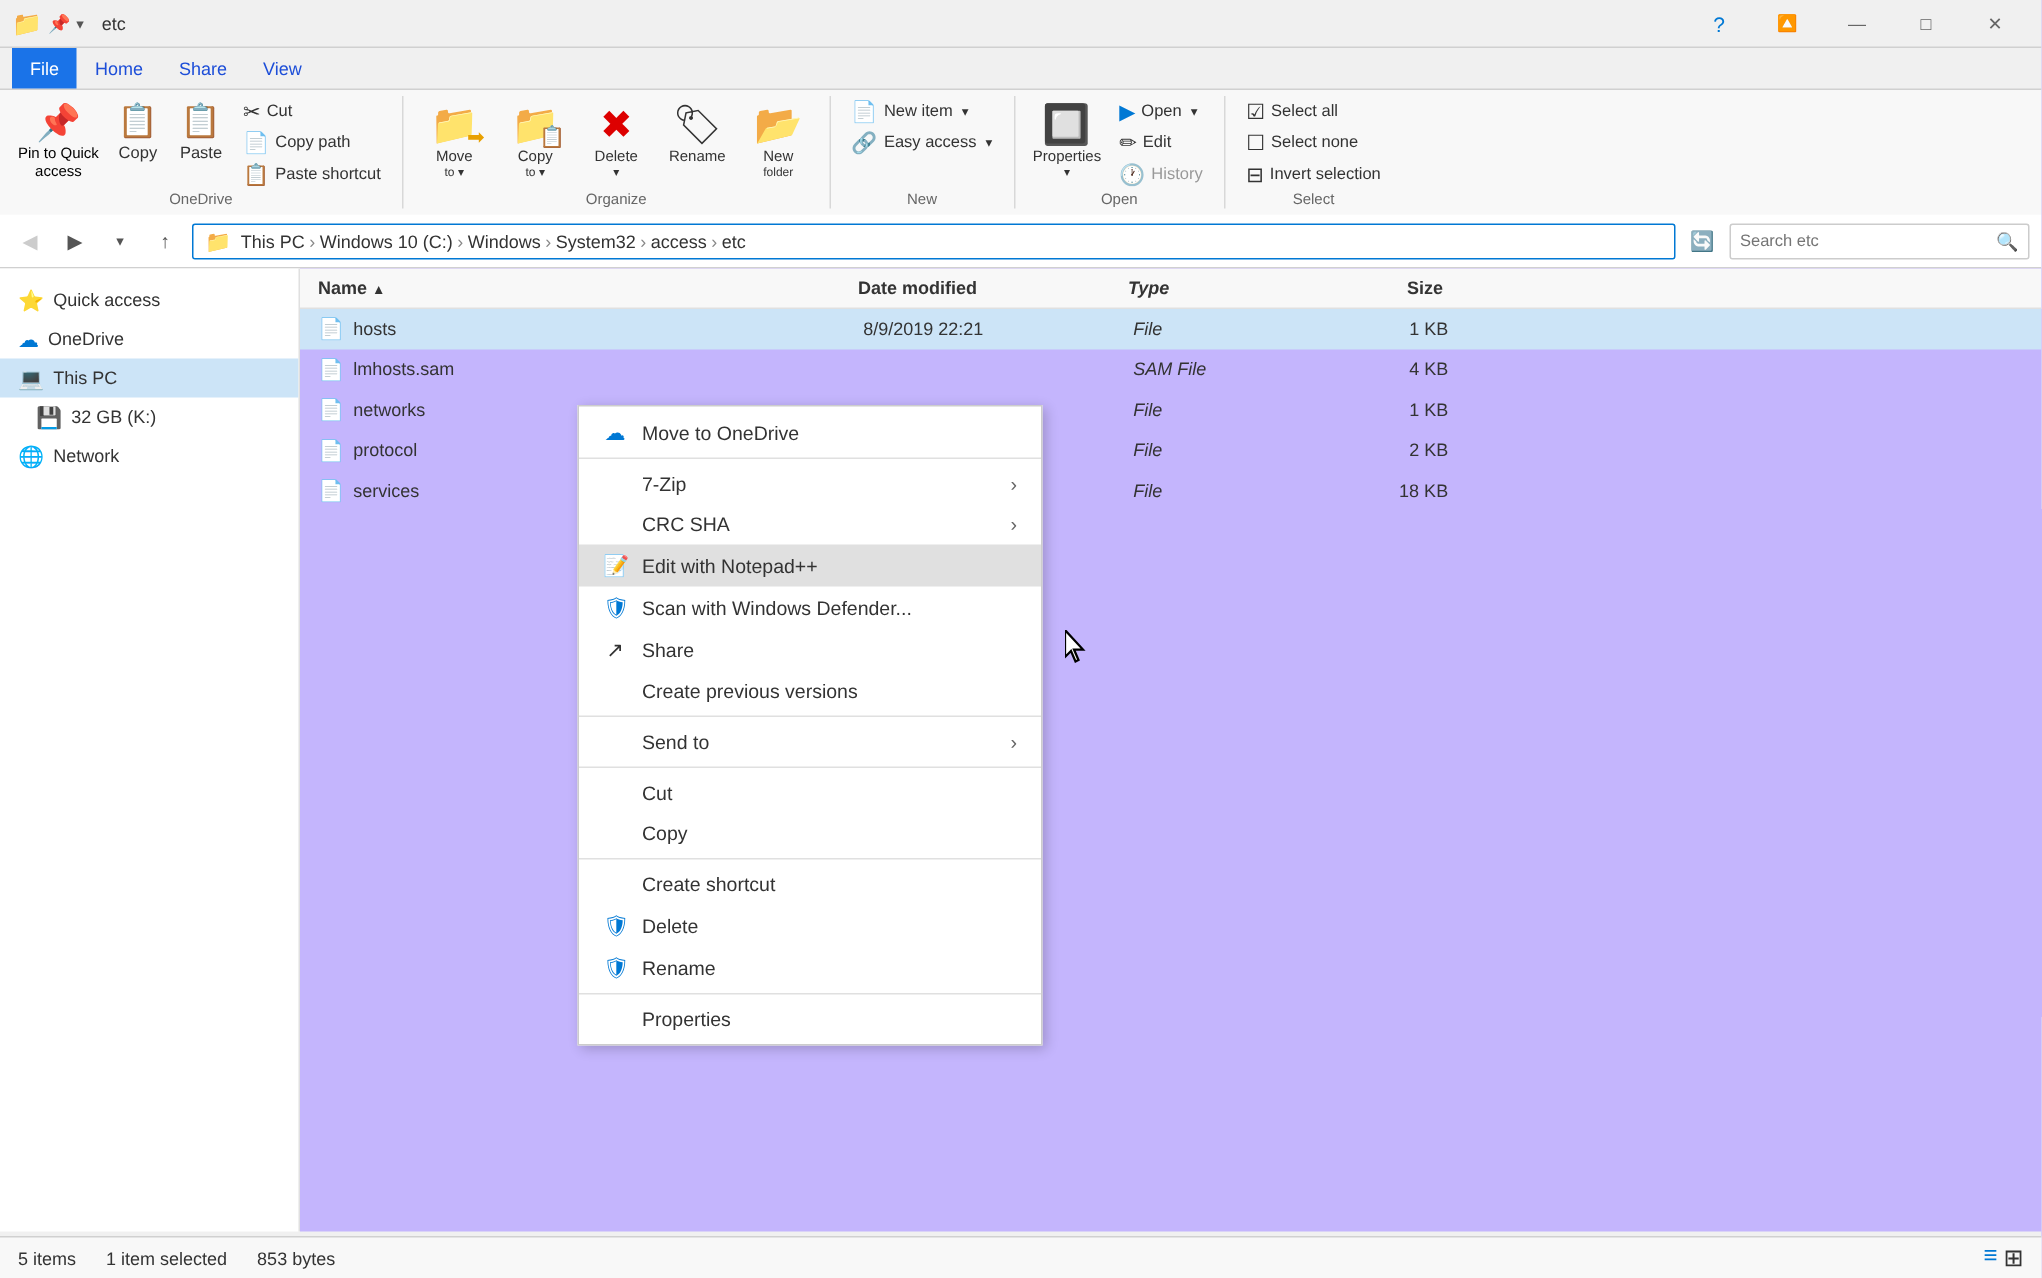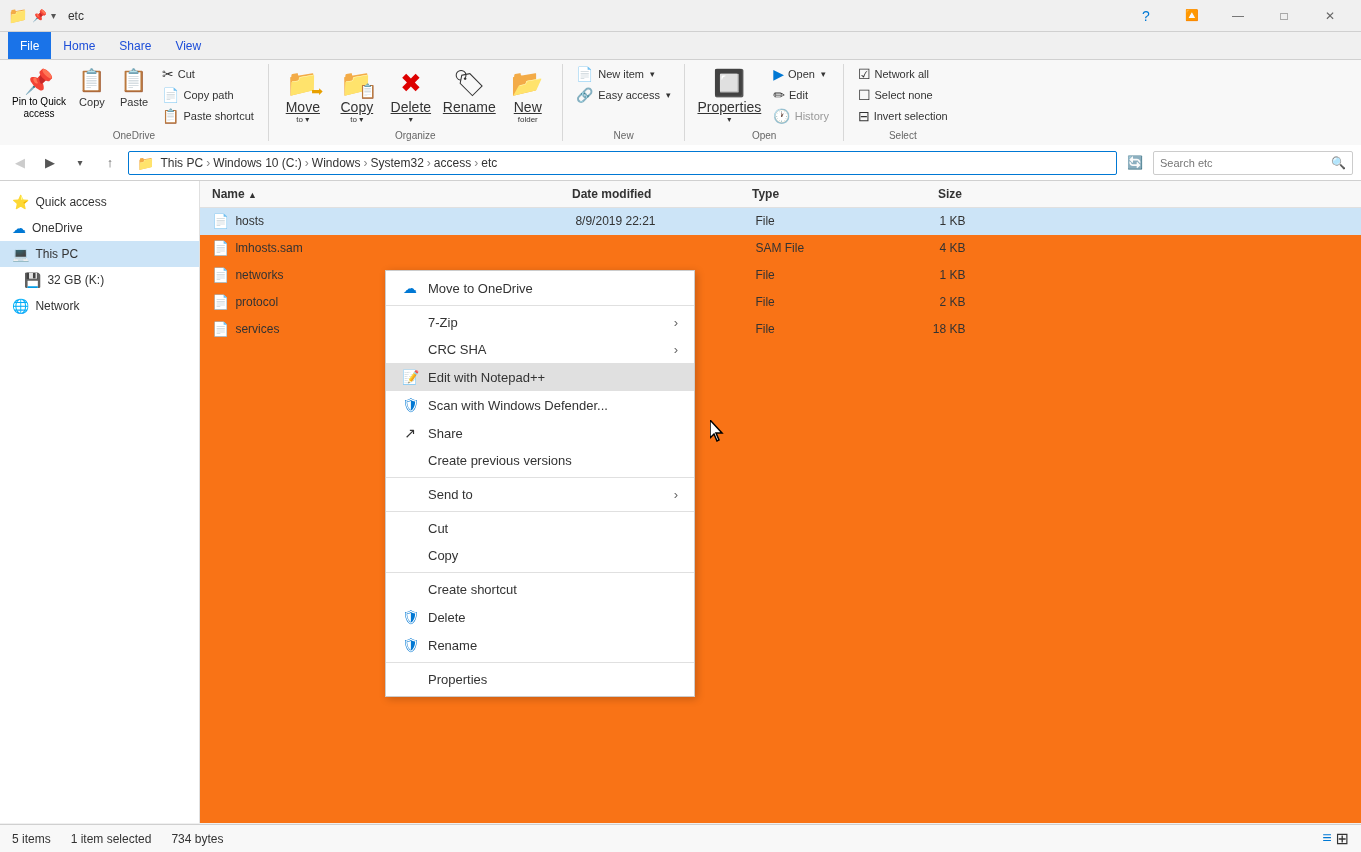--- a/index.html
+++ b/index.html
@@ -182,40 +182,40 @@
       cursor: pointer;
       font-size: 12px;
       color: #333;
     }
     .sidebar-item.selected { background: #cce4f7; }
     .sidebar-item .icon { font-size: 14px; }
 
     
     #file-list {
       flex: 1;
-      background: #f97316;
+      background: #c4b5fd;
       overflow-y: auto;
     }
     #file-list-header {
       display: flex;
       align-items: center;
       padding: 6px 12px;
       border-bottom: 1px solid #e0e0e0;
       font-size: 12px;
       font-weight: 600;
       color: #333;
       background: #f8f8f8;
       cursor: pointer;
       position: sticky;
       top: 0;
       z-index: 10;
     }
     .col-name { flex: 0 0 360px; }
     .col-date { flex: 0 0 180px; }
-    .col-type { flex: 0 0 130px; }
+    .col-type { flex: 0 0 130px; font-style: italic; }
     .col-size { flex: 0 0 80px; text-align: right; }
 
     .file-row {
       display: flex;
       align-items: center;
       padding: 5px 12px;
       cursor: pointer;
       font-size: 12px;
       color: #333;
       border-bottom: 1px solid transparent;
@@ -283,21 +283,21 @@
       display: flex;
       flex-direction: column;
       align-items: center;
       padding: 4px 4px;
       cursor: pointer;
       font-size: 11px;
       color: #333;
       min-width: 52px;
       text-align: center;
     }
-    .move-label { font-size: 14px; text-decoration: underline; }
+    .move-label { font-size: 10px; }
     .move-drop { font-size: 8px; }
 
     .pin-btn { display: flex; flex-direction: column; align-items: center; padding: 4px 4px; cursor: pointer; min-width: 50px; font-size:10px; text-align:center; }
   </style>
 </head>
 <body>
 
 <div id="title-bar">
   <div class="quick-icons">
     <span style="color:#e8a000; font-size:16px;">📁</span>
@@ -433,21 +433,21 @@
       </div>
     </div>
     <div class="ribbon-group-label">Open</div>
   </div>
 
   <div class="ribbon-group" style="border-right:none;">
     <div class="ribbon-group-items">
       <div class="ribbon-column">
         <div class="ribbon-btn-small">
           <span class="icon-sm">☑</span>
-          <span>Network all</span>
+          <span>Select all</span>
         </div>
         <div class="ribbon-btn-small">
           <span class="icon-sm">☐</span>
           <span>Select none</span>
         </div>
         <div class="ribbon-btn-small">
           <span class="icon-sm">⊟</span>
           <span>Invert selection</span>
         </div>
       </div>
@@ -626,18 +626,18 @@
 
 <div id="cursor">
   <svg width="14" height="22" viewBox="0 0 14 22">
     <polygon points="0,0 0,18 4,14 7,21 9,20 6,13 12,13" fill="white" stroke="black" stroke-width="1.5"></polygon>
   </svg>
 </div>
 
 <div id="status-bar">
   <span>5 items</span>
   <span>1 item selected</span>
-  <span>734 bytes</span>
+  <span>853 bytes</span>
   <div style="margin-left:auto; display:flex; gap:4px;">
     <span style="font-size:16px; cursor:pointer; color:#0078d4;">≡</span>
     <span style="font-size:16px; cursor:pointer;">⊞</span>
   </div>
 </div>
 
 </body></html>

